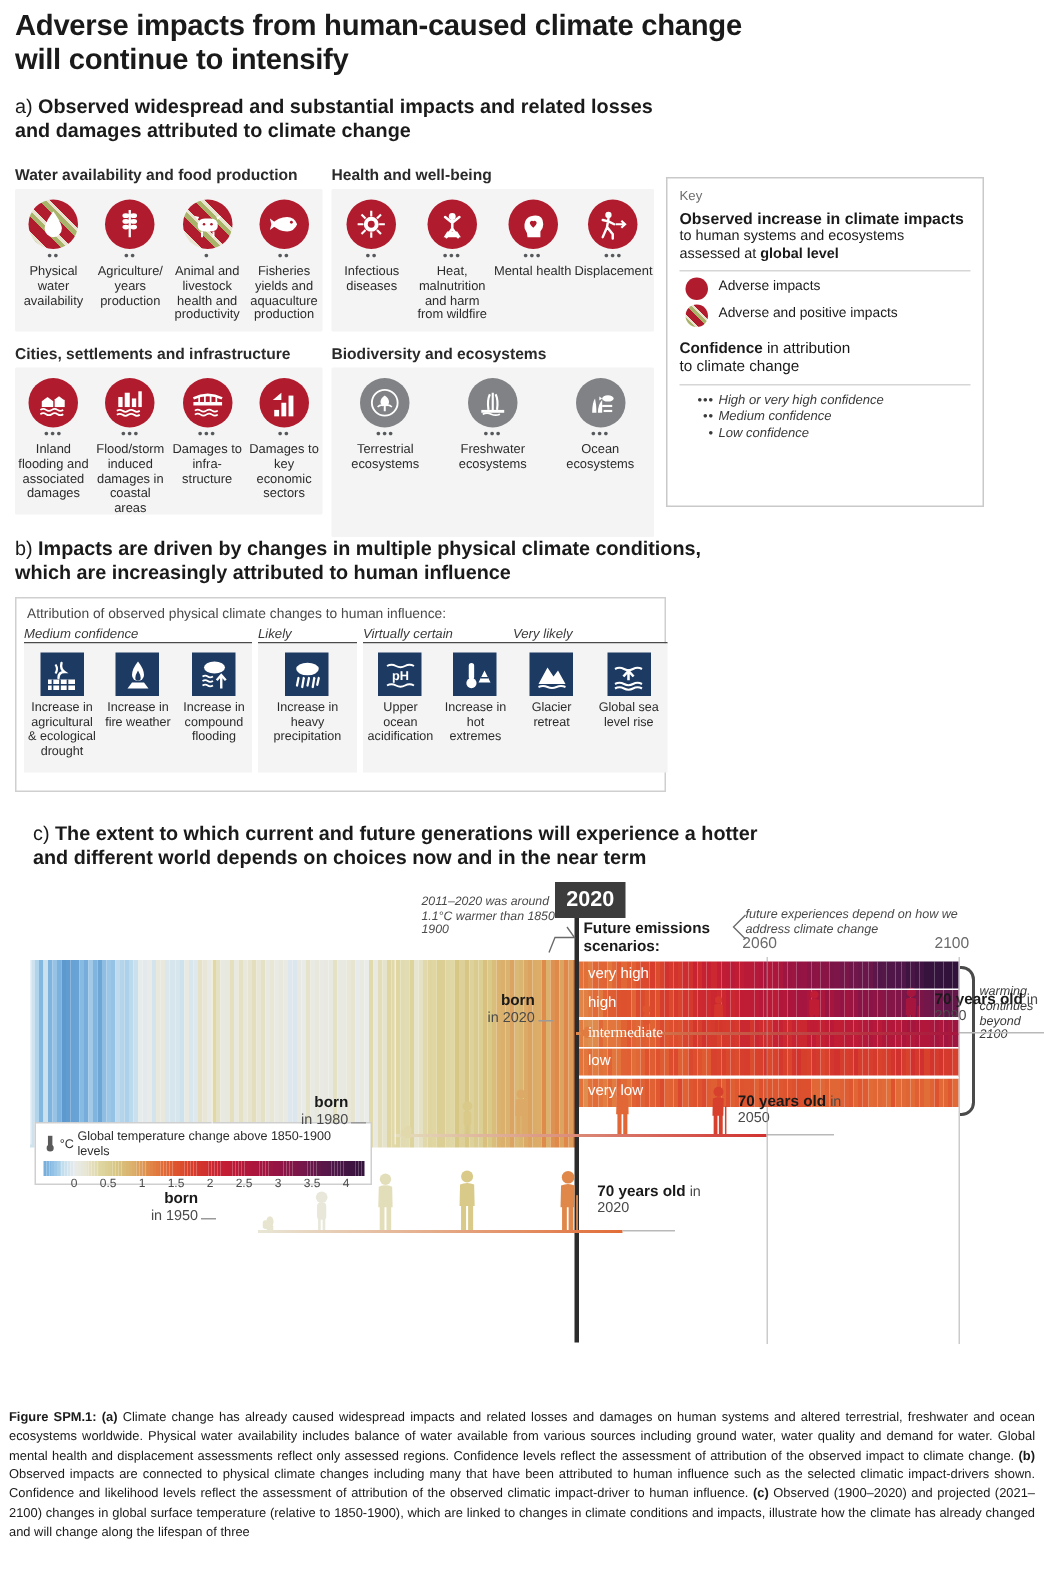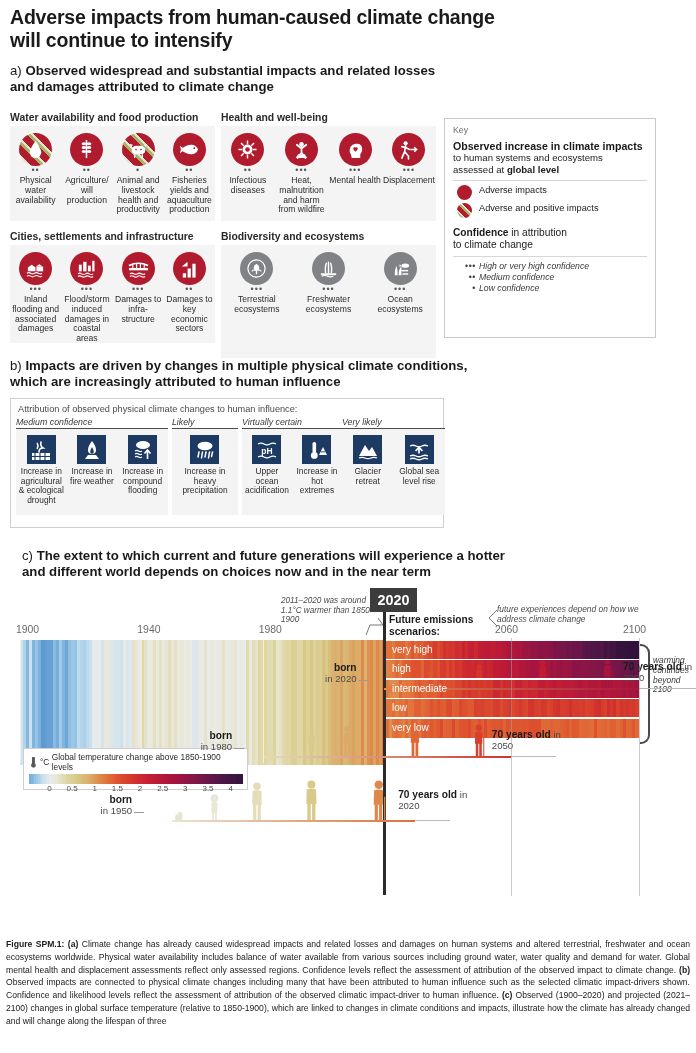--- a/index.html
+++ b/index.html
@@ -209,21 +209,21 @@
                   <path d="M11 1 L11 20" stroke="#ffffff" stroke-width="1.6"></path>
                   <ellipse cx="8.3" cy="5" rx="2.4" ry="1.6" fill="#ffffff"></ellipse>
                   <ellipse cx="13.7" cy="5" rx="2.4" ry="1.6" fill="#ffffff"></ellipse>
                   <ellipse cx="8.3" cy="9" rx="2.4" ry="1.6" fill="#ffffff"></ellipse>
                   <ellipse cx="13.7" cy="9" rx="2.4" ry="1.6" fill="#ffffff"></ellipse>
                   <ellipse cx="8.3" cy="13" rx="2.4" ry="1.6" fill="#ffffff"></ellipse>
                   <ellipse cx="13.7" cy="13" rx="2.4" ry="1.6" fill="#ffffff"></ellipse>
                 </svg>
               </div>
               <div class="conf">••</div>
-              <div class="ilabel">Agriculture/ will production</div>
+              <div class="ilabel">Agriculture/ years production</div>
             </div>
             <div class="icon-cell">
               <div class="ibadge both">
                 <svg width="21" height="21" viewBox="0 0 22 22">
                   <path d="M4 12 q0-5 5-5 h4 q5 0 5 5 q0 4-5 4 h-4 q-5 0-5-4z" fill="#ffffff"></path>
                   <path d="M4 8 l-2.5-3 l3.5 1z M18 8 l2.5-3 l-3.5 1z" fill="#ffffff"></path>
                   <circle cx="8.4" cy="11" r="0.9" fill="#b01c2e"></circle>
                   <circle cx="13.6" cy="11" r="0.9" fill="#b01c2e"></circle>
                   <path d="M7 16 l0 4 M15 16 l0 4" stroke="#ffffff" stroke-width="1.4"></path>
                 </svg>
@@ -592,25 +592,20 @@
   </div>
 
   <div id="panel-c">
 
     <div class="ann-hist">2011–2020 was around 1.1°C warmer than 1850–1900</div>
     <svg width="696" height="330" style="position:absolute;left:0;top:0;pointer-events:none;z-index:6">
       <path d="M378 30 L383 37 L370 37 L366 47" stroke="#6a6a6a" stroke-width="0.9" fill="none"></path>
       <path d="M497 22 L489 30 L497 38" stroke="#6a6a6a" stroke-width="0.9" fill="none"></path>
     </svg>
 
-    <div id="axis-hist">
-        <div class="ytick" style="left: 0px;">1900</div>
-        <div class="ytick" style="left: 121.333px;">1940</div>
-        <div class="ytick" style="left: 242.667px;">1980</div>
-      </div>
     <div id="hist-stripes" class="stripes">
         <i style="background: rgb(208, 226, 237);"></i>
         <i style="background: rgb(178, 212, 235);"></i>
         <i style="background: rgb(131, 184, 225);"></i>
         <i style="background: rgb(204, 225, 238);"></i>
         <i style="background: rgb(127, 180, 223);"></i>
         <i style="background: rgb(150, 195, 229);"></i>
         <i style="background: rgb(123, 177, 221);"></i>
         <i style="background: rgb(93, 153, 207);"></i>
         <i style="background: rgb(97, 156, 208);"></i>
@@ -905,21 +900,21 @@
             <i style="background: rgb(115, 22, 73);"></i>
             <i style="background: rgb(109, 22, 74);"></i>
             <i style="background: rgb(108, 22, 74);"></i>
             <i style="background: rgb(108, 22, 74);"></i>
             <i style="background: rgb(93, 22, 73);"></i>
             <i style="background: rgb(94, 22, 73);"></i>
             <i style="background: rgb(100, 22, 73);"></i>
           </div>
           <div class="scen-label">high</div>
         </div>
-        <div class="scen-row" style="top: 91.8px;">
+        <div class="scen-row" style="top: 91.8px; font-family: Liberation Serif, serif;">
           <div class="stripes" style="position: absolute; left: 0px; top: 0px; width: 100%; height: 100%;">
             <i style="background: rgb(225, 124, 65);"></i>
             <i style="background: rgb(223, 137, 74);"></i>
             <i style="background: rgb(222, 142, 78);"></i>
             <i style="background: rgb(223, 137, 74);"></i>
             <i style="background: rgb(225, 105, 55);"></i>
             <i style="background: rgb(225, 124, 65);"></i>
             <i style="background: rgb(226, 118, 60);"></i>
             <i style="background: rgb(226, 118, 60);"></i>
             <i style="background: rgb(226, 115, 59);"></i>

